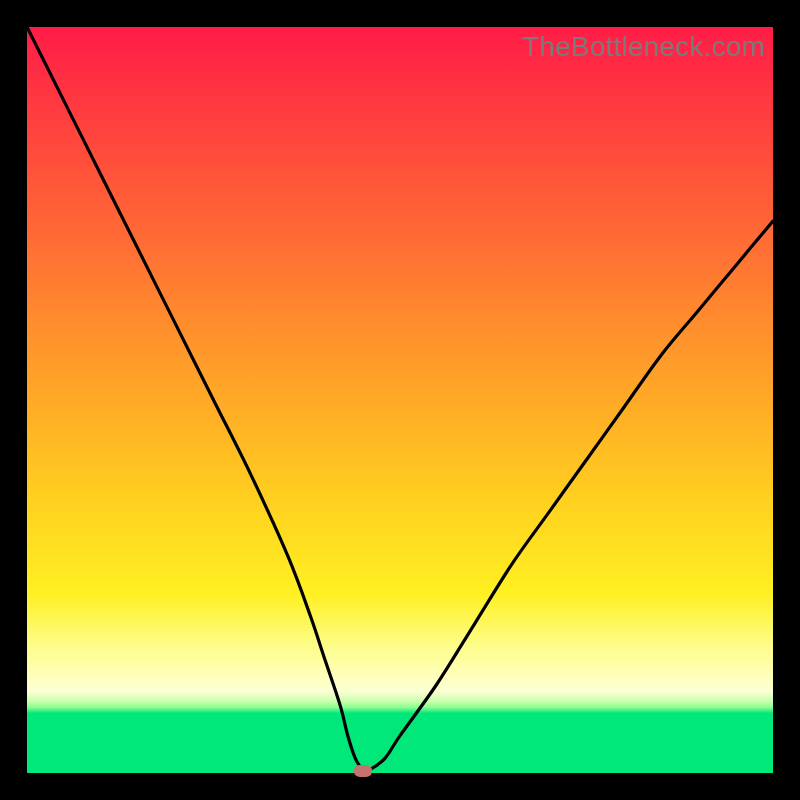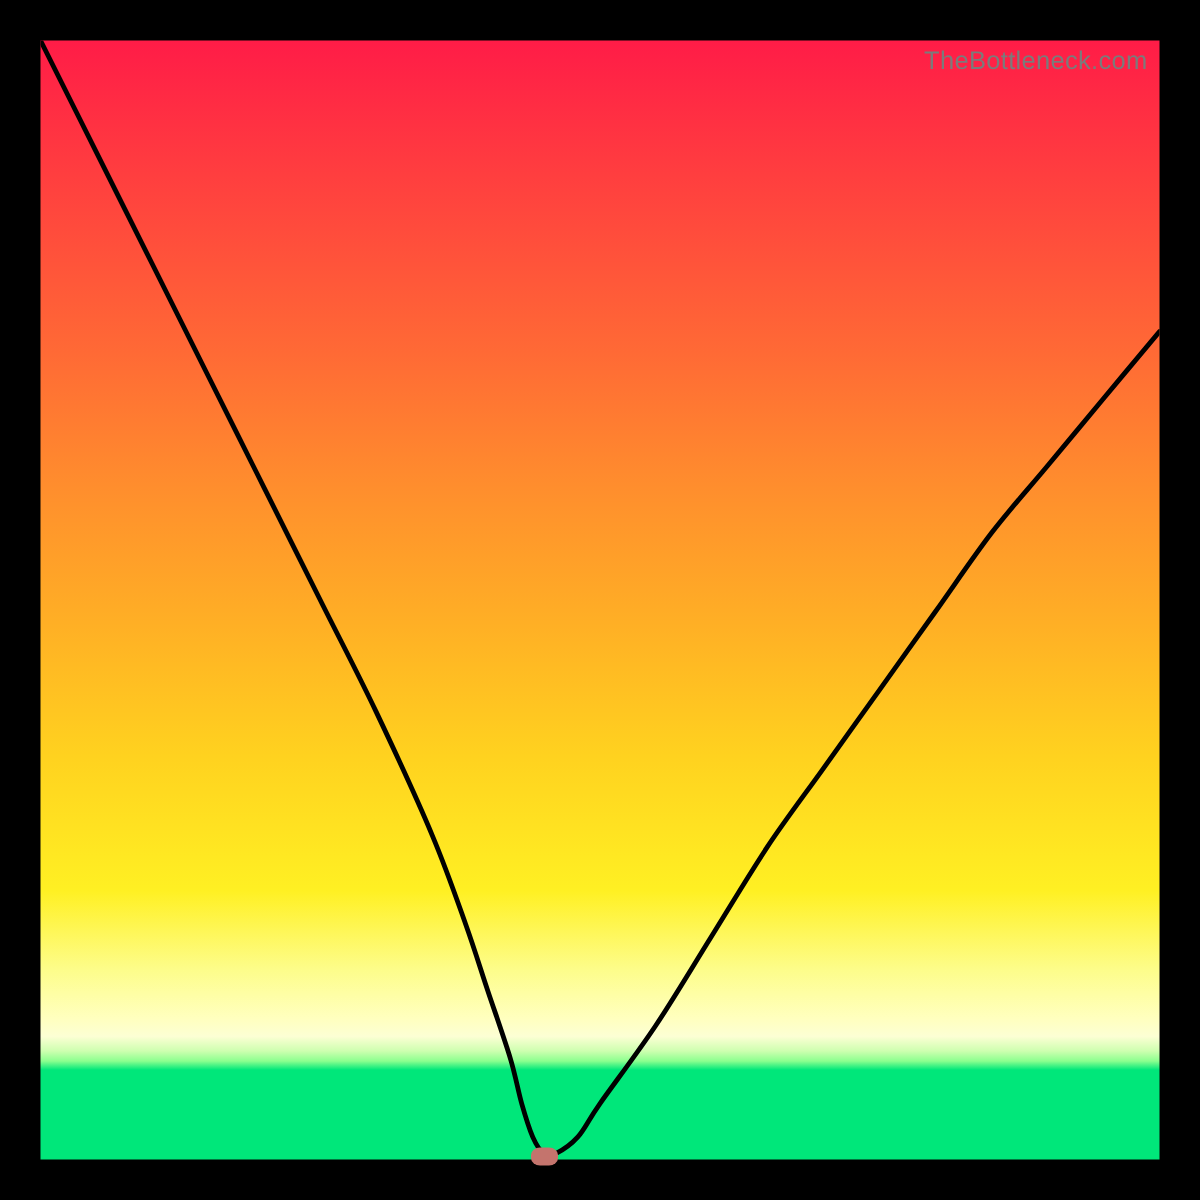--- a/index.html
+++ b/index.html
@@ -40,21 +40,21 @@
       #8cff8f 91.2%,
       #00e77a 92%,
       #00e77a 100%
     );
   }
   .watermark {
     position: absolute;
     top: 4px;
     right: 8px;
     color: #7b7b7b;
-    font-size: 17px;
+    font-size: 28px;
     font-weight: 400;
     letter-spacing: 0.2px;
     z-index: 5;
   }
   svg.curve {
     position: absolute;
     left: 0;
     top: 0;
     width: 746px;
     height: 746px;

